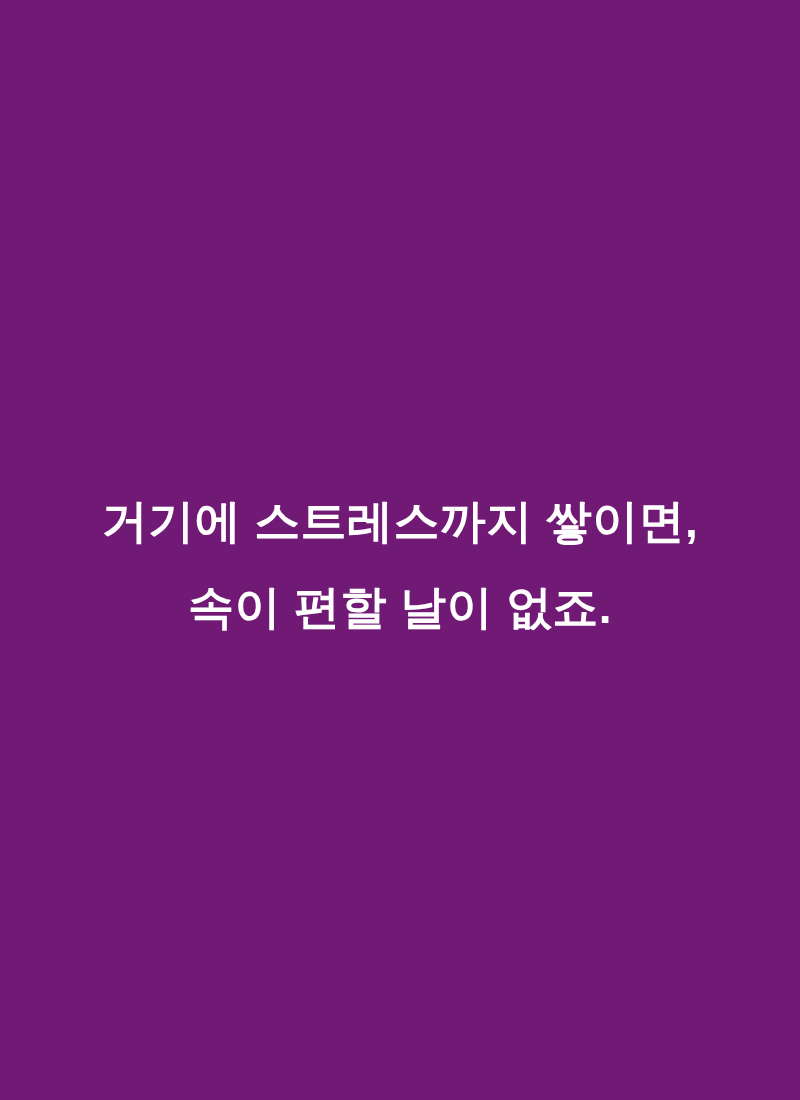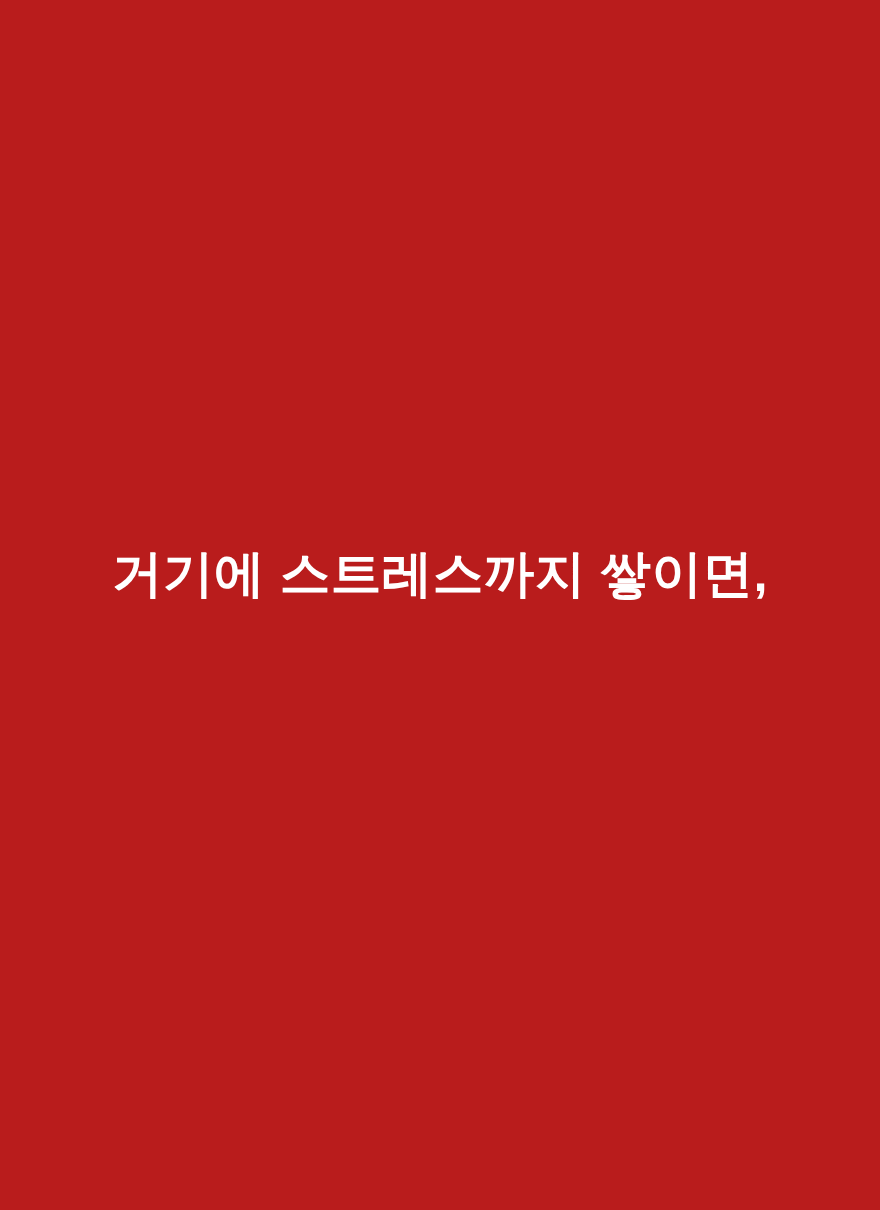--- a/index.html
+++ b/index.html
@@ -41,19 +41,20 @@
     font-weight: 700;
     line-height: 86px;
     letter-spacing: 0.4px;
     white-space: nowrap;
     word-break: keep-all;
   }
 </style>
 </head>
 <body>
 
-<div id="quote-card" style="background: #b91c1c;">
+<div id="quote-card" style="background: #701a75;">
 
   <div id="quote-block">
     <span class="quote-line" style="color: rgb(255, 255, 255);">거기에 스트레스까지 쌓이면,</span>
+    <span class="quote-line" style="color: rgb(255, 255, 255);">속이 편할 날이 없죠.</span>
   </div>
 
 </div>
 
 </body></html>

